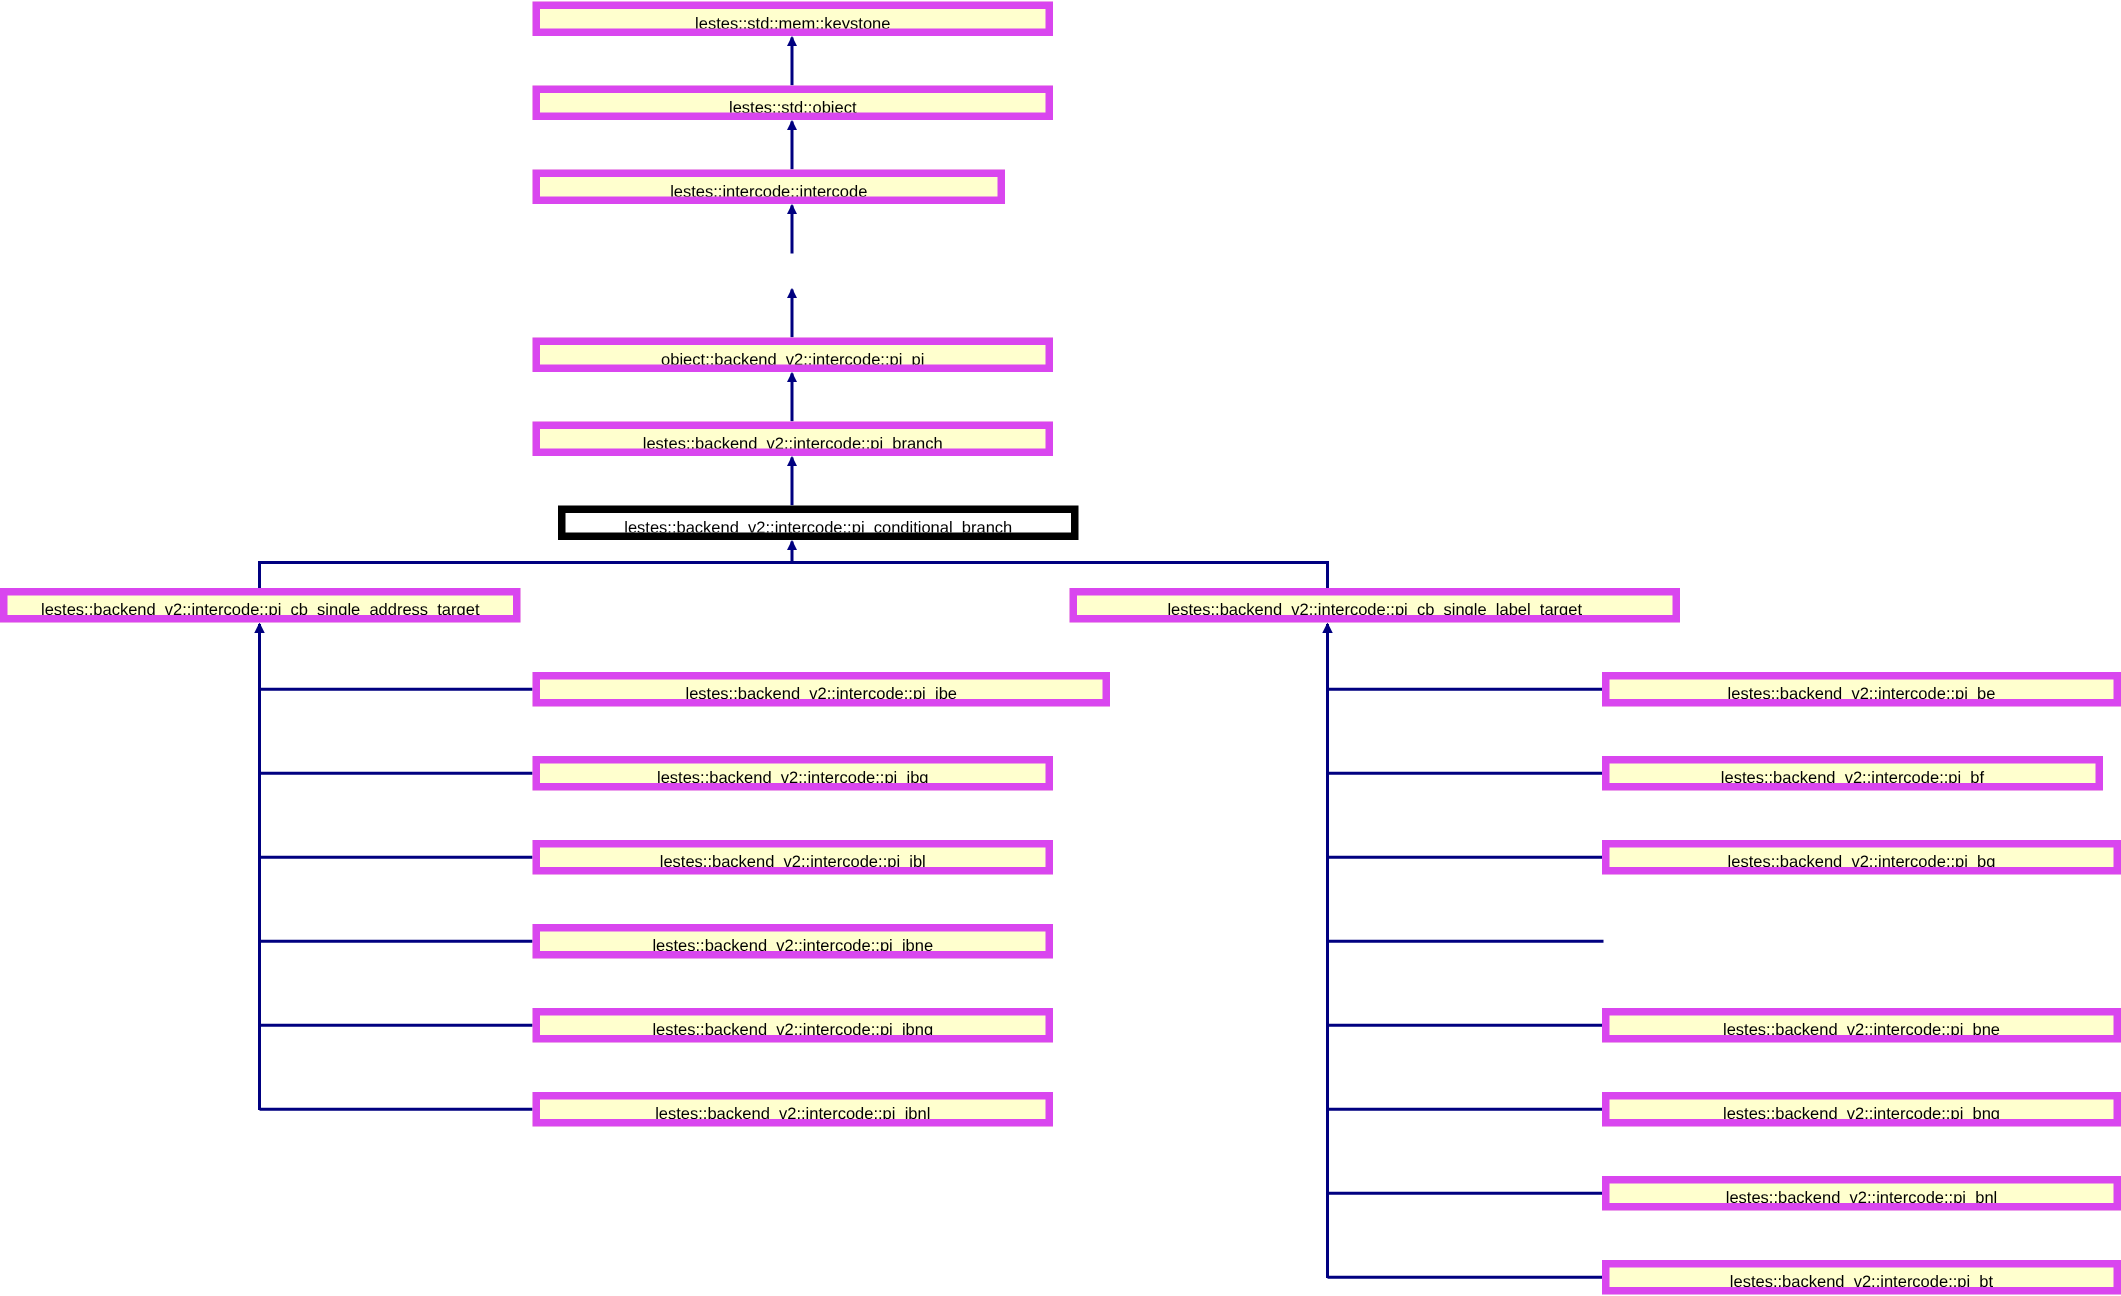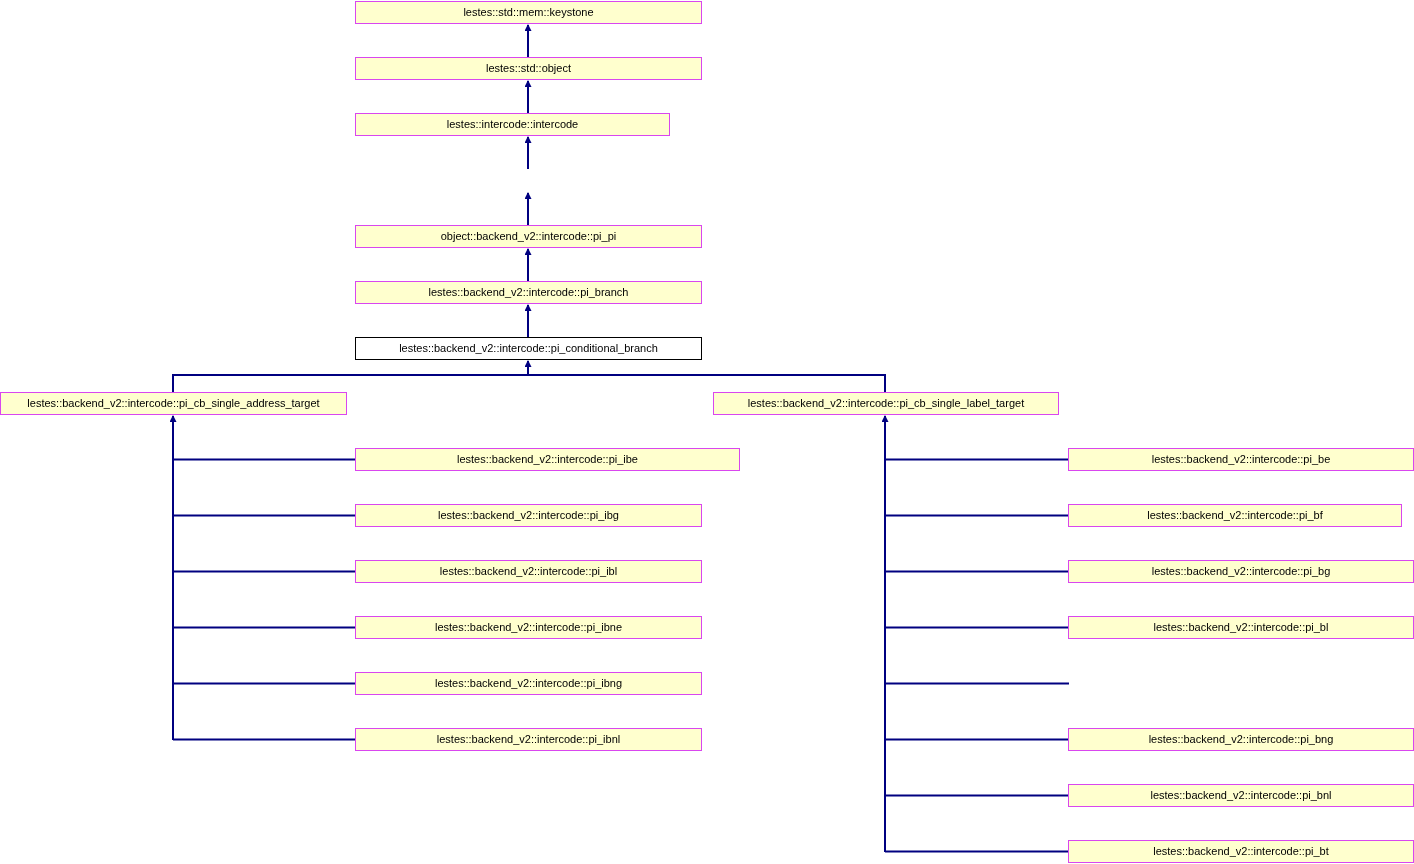--- a/index.html
+++ b/index.html
@@ -18,33 +18,34 @@
   .edges {
     position: absolute;
     left: 0;
     top: 0;
   }
   .node {
     position: absolute;
     box-sizing: border-box;
     height: 23px;
     background: #ffffce;
-    border: 1px solid #d946ef;
+    border: 5px solid #d946ef;
     color: #000000;
     font-size: 11px;
     line-height: 21px;
     text-align: center;
     white-space: nowrap;
     overflow: hidden;
     cursor: pointer;
   }
   .node.current {
     background: #ffffff;
     border-color: #000000;
     cursor: default;
+    margin-left: 17px;
   }
   .edges line, .edges path.edge {
     stroke: #000080;
     stroke-width: 2;
     fill: none;
   }
 </style>
 </head>
 <body>
 
@@ -75,30 +76,30 @@
   </svg>
 
   <div class="node" style="left:355px;top:1px;width:347px">lestes::std::mem::keystone</div>
   <div class="node" style="left:355px;top:57px;width:347px">lestes::std::object</div>
   <div class="node" style="left:355px;top:113px;width:315px">lestes::intercode::intercode</div>
   <div class="node" style="left:355px;top:225px;width:347px">object::backend_v2::intercode::pi_pi</div>
   <div class="node" style="left:355px;top:281px;width:347px">lestes::backend_v2::intercode::pi_branch</div>
   <div class="node current" style="left:355px;top:337px;width:347px">lestes::backend_v2::intercode::pi_conditional_branch</div>
 
   <div class="node" style="left:0px;top:392px;width:347px">lestes::backend_v2::intercode::pi_cb_single_address_target</div>
-  <div class="node" style="left:713px;top:392px;width:346px">lestes::backend_v2::intercode::pi_cb_single_label_target</div>
+  <div class="node" style="left:713px;top:392px;width:407px">lestes::backend_v2::intercode::pi_cb_single_label_target</div>
 
   <div class="node" style="left:355px;top:448px;width:385px">lestes::backend_v2::intercode::pi_ibe</div>
   <div class="node" style="left:355px;top:504px;width:347px">lestes::backend_v2::intercode::pi_ibg</div>
   <div class="node" style="left:355px;top:560px;width:347px">lestes::backend_v2::intercode::pi_ibl</div>
   <div class="node" style="left:355px;top:616px;width:347px">lestes::backend_v2::intercode::pi_ibne</div>
   <div class="node" style="left:355px;top:672px;width:347px">lestes::backend_v2::intercode::pi_ibng</div>
   <div class="node" style="left:355px;top:728px;width:347px">lestes::backend_v2::intercode::pi_ibnl</div>
 
   <div class="node" style="left:1068px;top:448px;width:346px">lestes::backend_v2::intercode::pi_be</div>
   <div class="node" style="left:1068px;top:504px;width:334px">lestes::backend_v2::intercode::pi_bf</div>
   <div class="node" style="left:1068px;top:560px;width:346px">lestes::backend_v2::intercode::pi_bg</div>
-  <div class="node" style="left:1068px;top:616px;width:346px">lestes::backend_v2::intercode::pi_bl</div>
+  <div class="node" style="left:1068px;top:672px;width:346px">lestes::backend_v2::intercode::pi_bne</div>
   <div class="node" style="left:1068px;top:728px;width:346px">lestes::backend_v2::intercode::pi_bng</div>
   <div class="node" style="left:1068px;top:784px;width:346px">lestes::backend_v2::intercode::pi_bnl</div>
   <div class="node" style="left:1068px;top:840px;width:346px">lestes::backend_v2::intercode::pi_bt</div>
 
 </div>
 
 </body></html>

